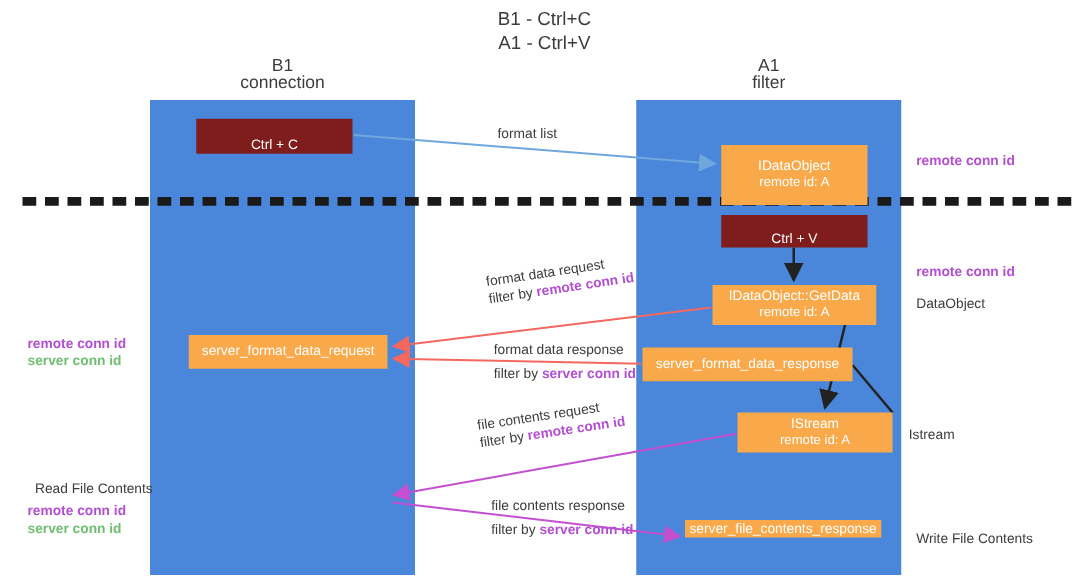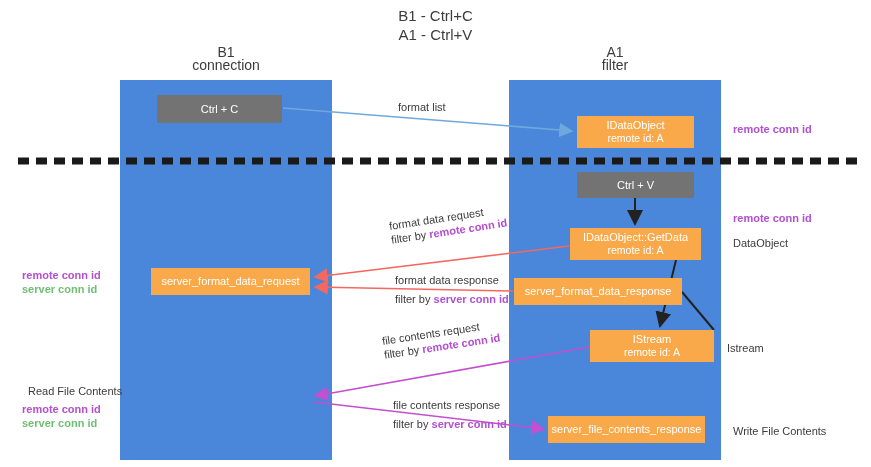--- a/index.html
+++ b/index.html
@@ -24,33 +24,33 @@
   #head-a1{left:529px;top:46px;width:172px;}
 
   
   #title{position:absolute;left:0;top:6px;width:871px;text-align:center;
          font-size:15px;line-height:19px;color:#3c3c3c;}
 
   
   .node{position:absolute;display:flex;flex-direction:column;
         align-items:center;justify-content:center;text-align:center;
         color:#ffffff;font-size:11px;line-height:13px;box-sizing:border-box;}
-  .node.green{background:#737373;}
+  .node.green{background:#7f1d1d;justify-content:flex-end;}
   .node.orange{background:#f9a94a;}
   .node .l2{font-size:10.5px;}
 
   #n-ctrlc{left:157px;top:95px;width:125px;height:28px;}
-  #n-idataobject{left:577px;top:116px;width:117px;height:32px;}
+  #n-idataobject{left:577px;top:116px;width:117px;height:48px;}
   #n-ctrlv{left:577px;top:172px;width:117px;height:26px;}
   #n-getdata{left:570px;top:228px;width:131px;height:32px;text-align:center;}
   #n-sfdreq{left:151px;top:268px;width:159px;height:27px;}
   #n-sfdresp{left:514px;top:278px;width:168px;height:27px;}
   #n-istream{left:590px;top:330px;width:124px;height:32px;}
   #n-sfcreq{left:151px;top:384px;width:159px;height:27px;}
-  #n-sfcresp{left:548px;top:416px;width:157px;height:27px;}
+  #n-sfcresp{left:548px;top:416px;width:157px;height:14px;}
 
   
   .anno{position:absolute;font-size:11px;line-height:14px;white-space:nowrap;}
   .anno.dark{color:#3c3c3c;}
   .purple{color:#b34fd0;font-weight:bold;}
   .green-t{color:#6fbf73;font-weight:bold;}
 
   #a-fmtlist{left:398px;top:100px;color:#3c3c3c;}
   #a-rci-1{left:733px;top:122px;}
   #a-rci-2{left:733px;top:211px;}

